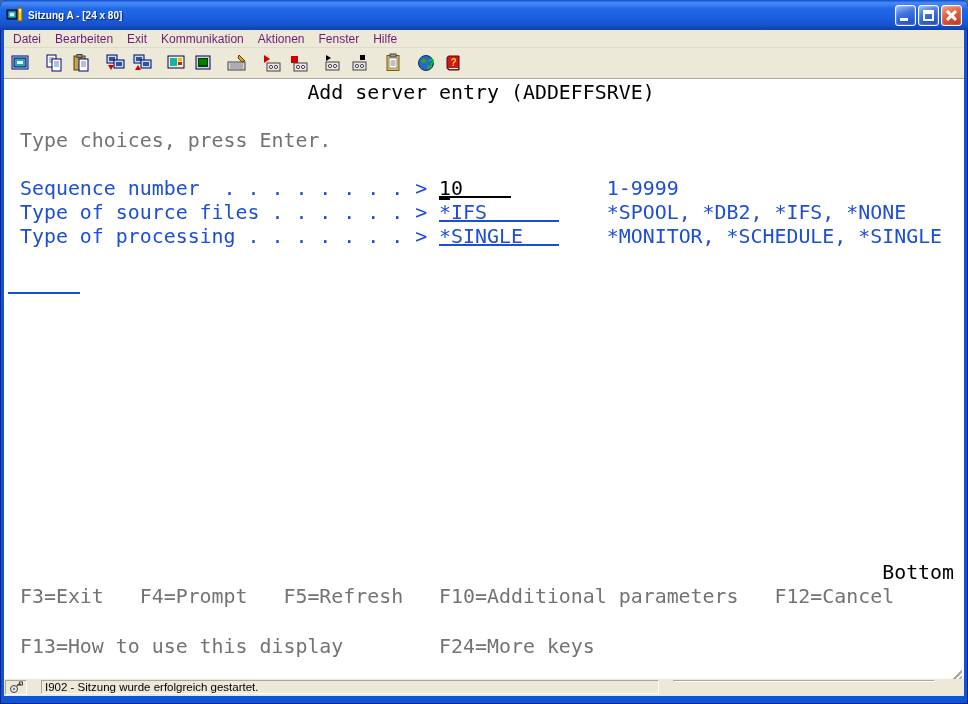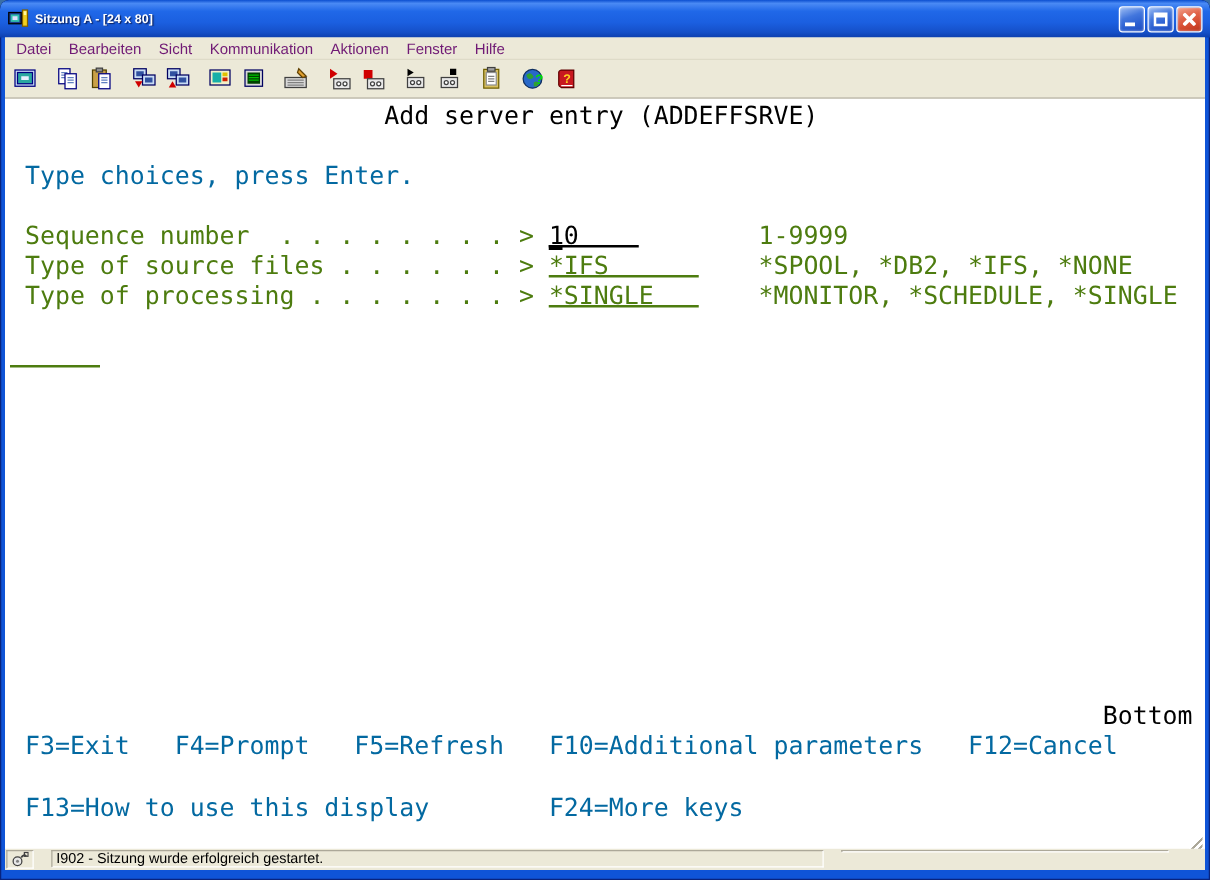--- a/index.html
+++ b/index.html
@@ -74,22 +74,22 @@
     position:relative;
     flex:1 1 auto;
     background:#fff;
     font-family:"DejaVu Sans Mono", monospace;
     font-size:19.9px;
     line-height:24px;
     overflow:hidden;
   }
   .trow{position:absolute;left:4px;white-space:pre;height:24px;}
   .seg{white-space:pre;}
-  .seg.g{color:#4d7c0f;}
-  .seg.b{color:#0369a1;}
+  .seg.g{color:#1d4ed8;}
+  .seg.b{color:#737373;}
   .seg.k{color:#000000;}
   .seg.u{display:inline-block;height:21px;border-bottom:2px solid currentColor;vertical-align:top;}
   .cursor{position:absolute;width:11px;height:4px;background:#000;}
   
   .statusbar{
     height:17px;display:flex;align-items:flex-start;
     background:#ece9d8;gap:14px;padding:1px 1px 0 1px;
     font-size:11.5px;color:#000;
   }
   .spanel{
@@ -136,21 +136,21 @@
           <span class="glyph-close-b"></span>
         </span>
     </span>
   </div>
 
   <div class="client">
 
     <div class="menubar">
       <span class="menu-item">Datei</span>
       <span class="menu-item">Bearbeiten</span>
-      <span class="menu-item">Sicht</span>
+      <span class="menu-item">Exit</span>
       <span class="menu-item">Kommunikation</span>
       <span class="menu-item">Aktionen</span>
       <span class="menu-item">Fenster</span>
       <span class="menu-item">Hilfe</span>
     </div>
 
     <div class="toolbar">
       <span class="tbtn">
         <svg width="20" height="20" viewBox="0 0 20 20">
           <rect x="2" y="3" width="16" height="13" fill="#c8dcf4" stroke="#000080"></rect>

